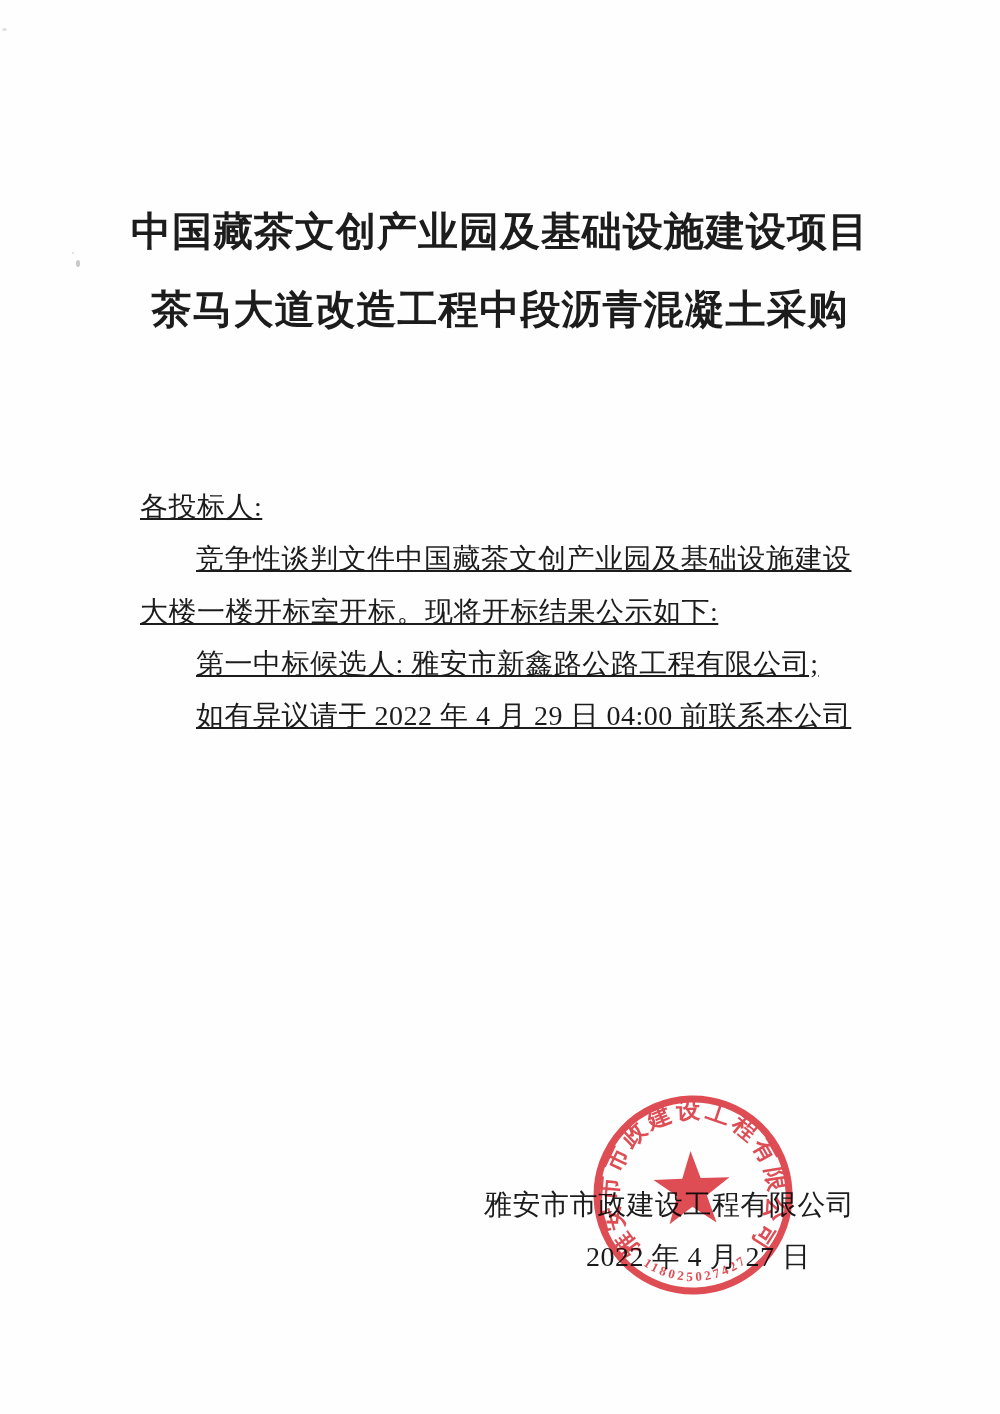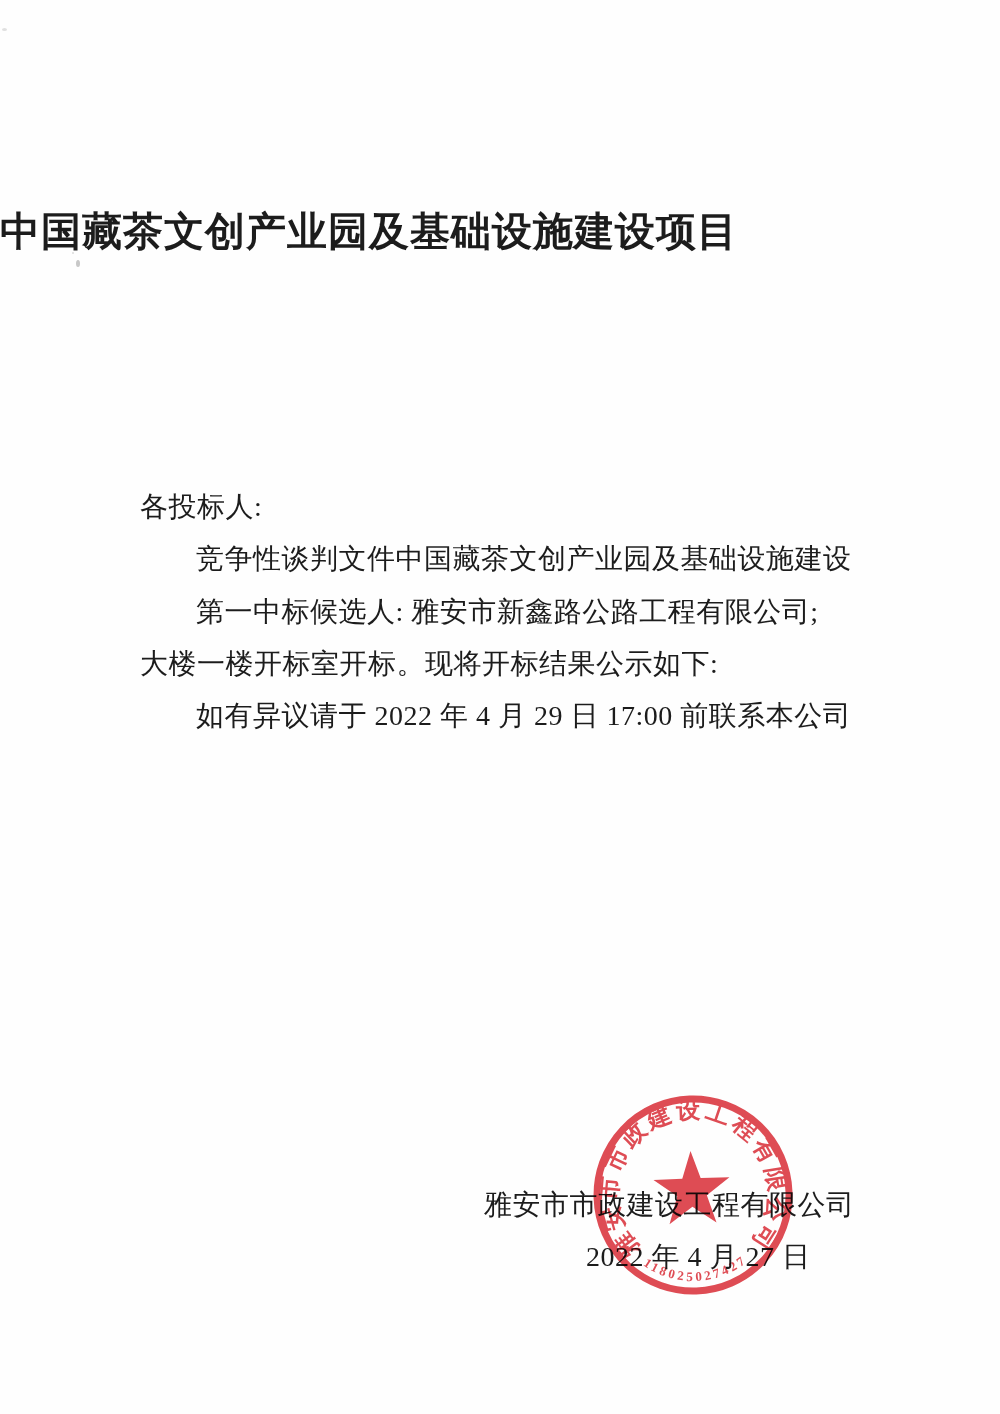--- a/index.html
+++ b/index.html
@@ -11,33 +11,35 @@
     background: #fefefe;
     overflow: hidden;
     font-family: "Liberation Serif", "DejaVu Serif", serif;
     color: #1c1c1c;
   }
   .title-block {
     position: absolute;
     top: 193px;
     left: 0;
     right: 0;
+    text-align: center;
   }
   .title-line {
     font-size: 40px;
     font-weight: bold;
     line-height: 78px;
     letter-spacing: 1px;
     white-space: nowrap;
   }
   .doc-body {
     position: absolute;
     top: 481px;
     left: 140px;
     width: 730px;
+    text-decoration: underline;
   }
   .body-line {
     font-size: 28px;
     line-height: 52.3px;
     white-space: nowrap;
     letter-spacing: 0.5px;
   }
   .body-line.indent { padding-left: 56px; }
   .signature-company {
     position: absolute;
@@ -82,28 +84,29 @@
 <body>
 
 <div class="page">
 
   <div class="speck speck-a"></div>
   <div class="speck speck-b"></div>
   <div class="speck speck-c"></div>
 
   <div class="title-block">
     <div class="title-line">中国藏茶文创产业园及基础设施建设项目</div>
+    <div class="title-line">茶马大道改造工程中段沥青混凝土采购</div>
   </div>
 
   <div class="doc-body">
     <div class="body-line">各投标人:</div>
     <div class="body-line indent">竞争性谈判文件中国藏茶文创产业园及基础设施建设</div>
+    <div class="body-line">大楼一楼开标室开标。现将开标结果公示如下:</div>
     <div class="body-line indent">第一中标候选人: 雅安市新鑫路公路工程有限公司;</div>
-    <div class="body-line">大楼一楼开标室开标。现将开标结果公示如下:</div>
-    <div class="body-line indent">如有异议请于 2022 年 4 月 29 日 17:00 前联系本公司</div>
+    <div class="body-line indent">如有异议请于 2022 年 4 月 29 日 04:00 前联系本公司</div>
   </div>
 
   <div class="signature-company">雅安市市政建设工程有限公司</div>
   <div class="signature-date">2022 年 4 月 27 日</div>
 
   <svg class="stamp" viewBox="0 0 212 214" xmlns="http://www.w3.org/2000/svg">
     <g transform="rotate(-2 105 105)">
       <circle cx="105" cy="106" r="96" fill="none" stroke="var(--stamp-color, #dd3e47)" stroke-width="7"></circle>
       <polygon fill="var(--stamp-color, #dd3e47)" points="104,62 113.2,89.4 142,89.6 118.8,106.8 127.5,134.4 104,117.6 80.5,134.4 89.2,106.8 66,89.6 94.8,89.4"></polygon>
       <defs>

